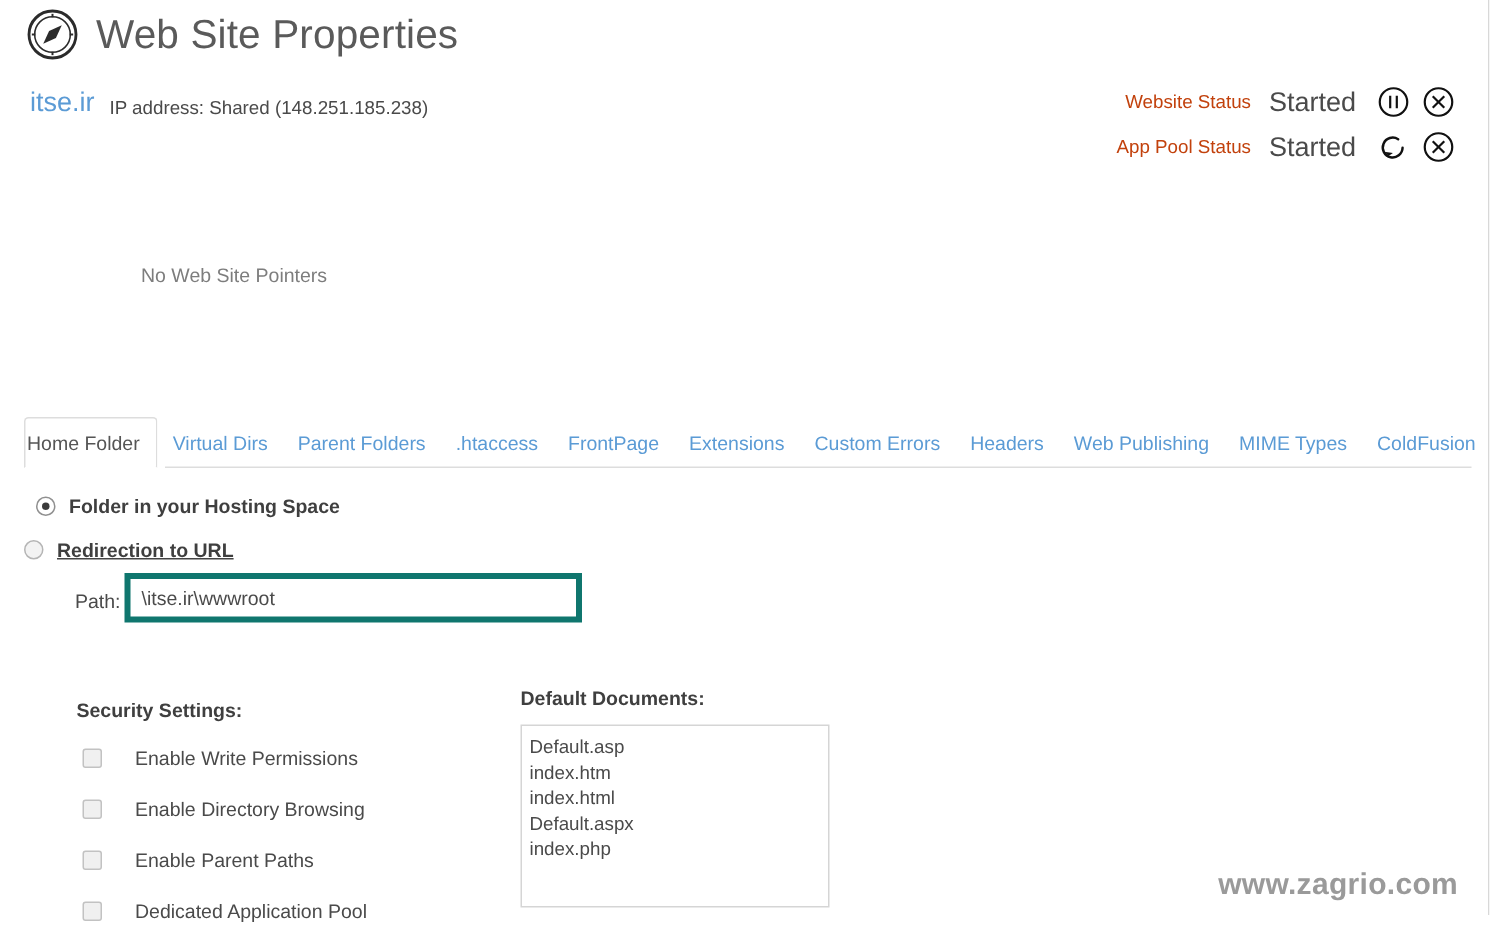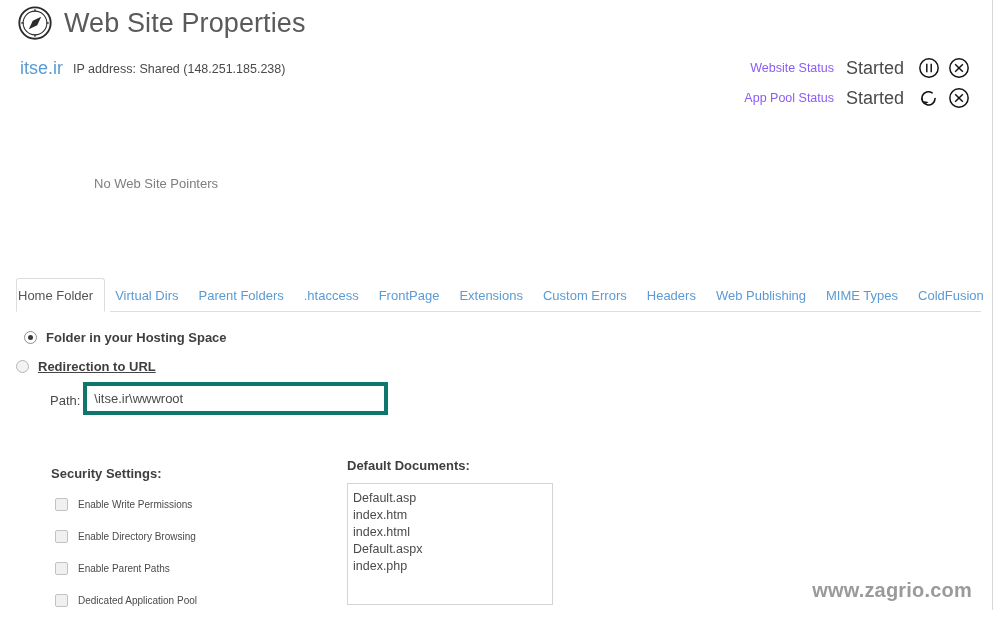--- a/index.html
+++ b/index.html
@@ -50,21 +50,21 @@
     letter-spacing: 0.1px;
     margin-left: 10px;
     white-space: nowrap;
   }
 
   
   .site-line {
     position: absolute;
     left: 20px; top: 58px;
     display: flex;
-    align-items: center;
+    align-items: flex-end;
   }
   .site-domain {
     font-size: 18px;
     color: #5b9bd5;
     text-decoration: none;
     cursor: pointer;
   }
   .site-ip {
     font-size: 12.5px;
     color: #4a4a4a;
@@ -106,21 +106,21 @@
     flex-direction: column;
     gap: 6px;
   }
   .status-row {
     display: flex;
     align-items: center;
     height: 24px;
   }
   .status-label {
     font-size: 12.5px;
-    color: #8b5cf6;
+    color: #c2410c;
     width: 105px;
     text-align: right;
     white-space: nowrap;
   }
   .status-value {
     font-size: 18px;
     font-weight: 300;
     color: #4a4a4a;
     width: 72px;
     text-align: left;
@@ -281,23 +281,23 @@
   .checkbox {
     width: 13px;
     height: 13px;
     box-sizing: border-box;
     border: 1px solid #c2c2c2;
     background: #f0f0f0;
     border-radius: 2px;
     flex: none;
   }
   .check-label {
-    font-size: 10px;
-    color: #4a4a4a;
-    margin-left: 10px;
+    font-size: 13px;
+    color: #4a4a4a;
+    margin-left: 22px;
     white-space: nowrap;
   }
 
   
   .docs-block {
     position: absolute;
     left: 347px; top: 138px;
   }
   .docs-list {
     margin-top: 10px;

